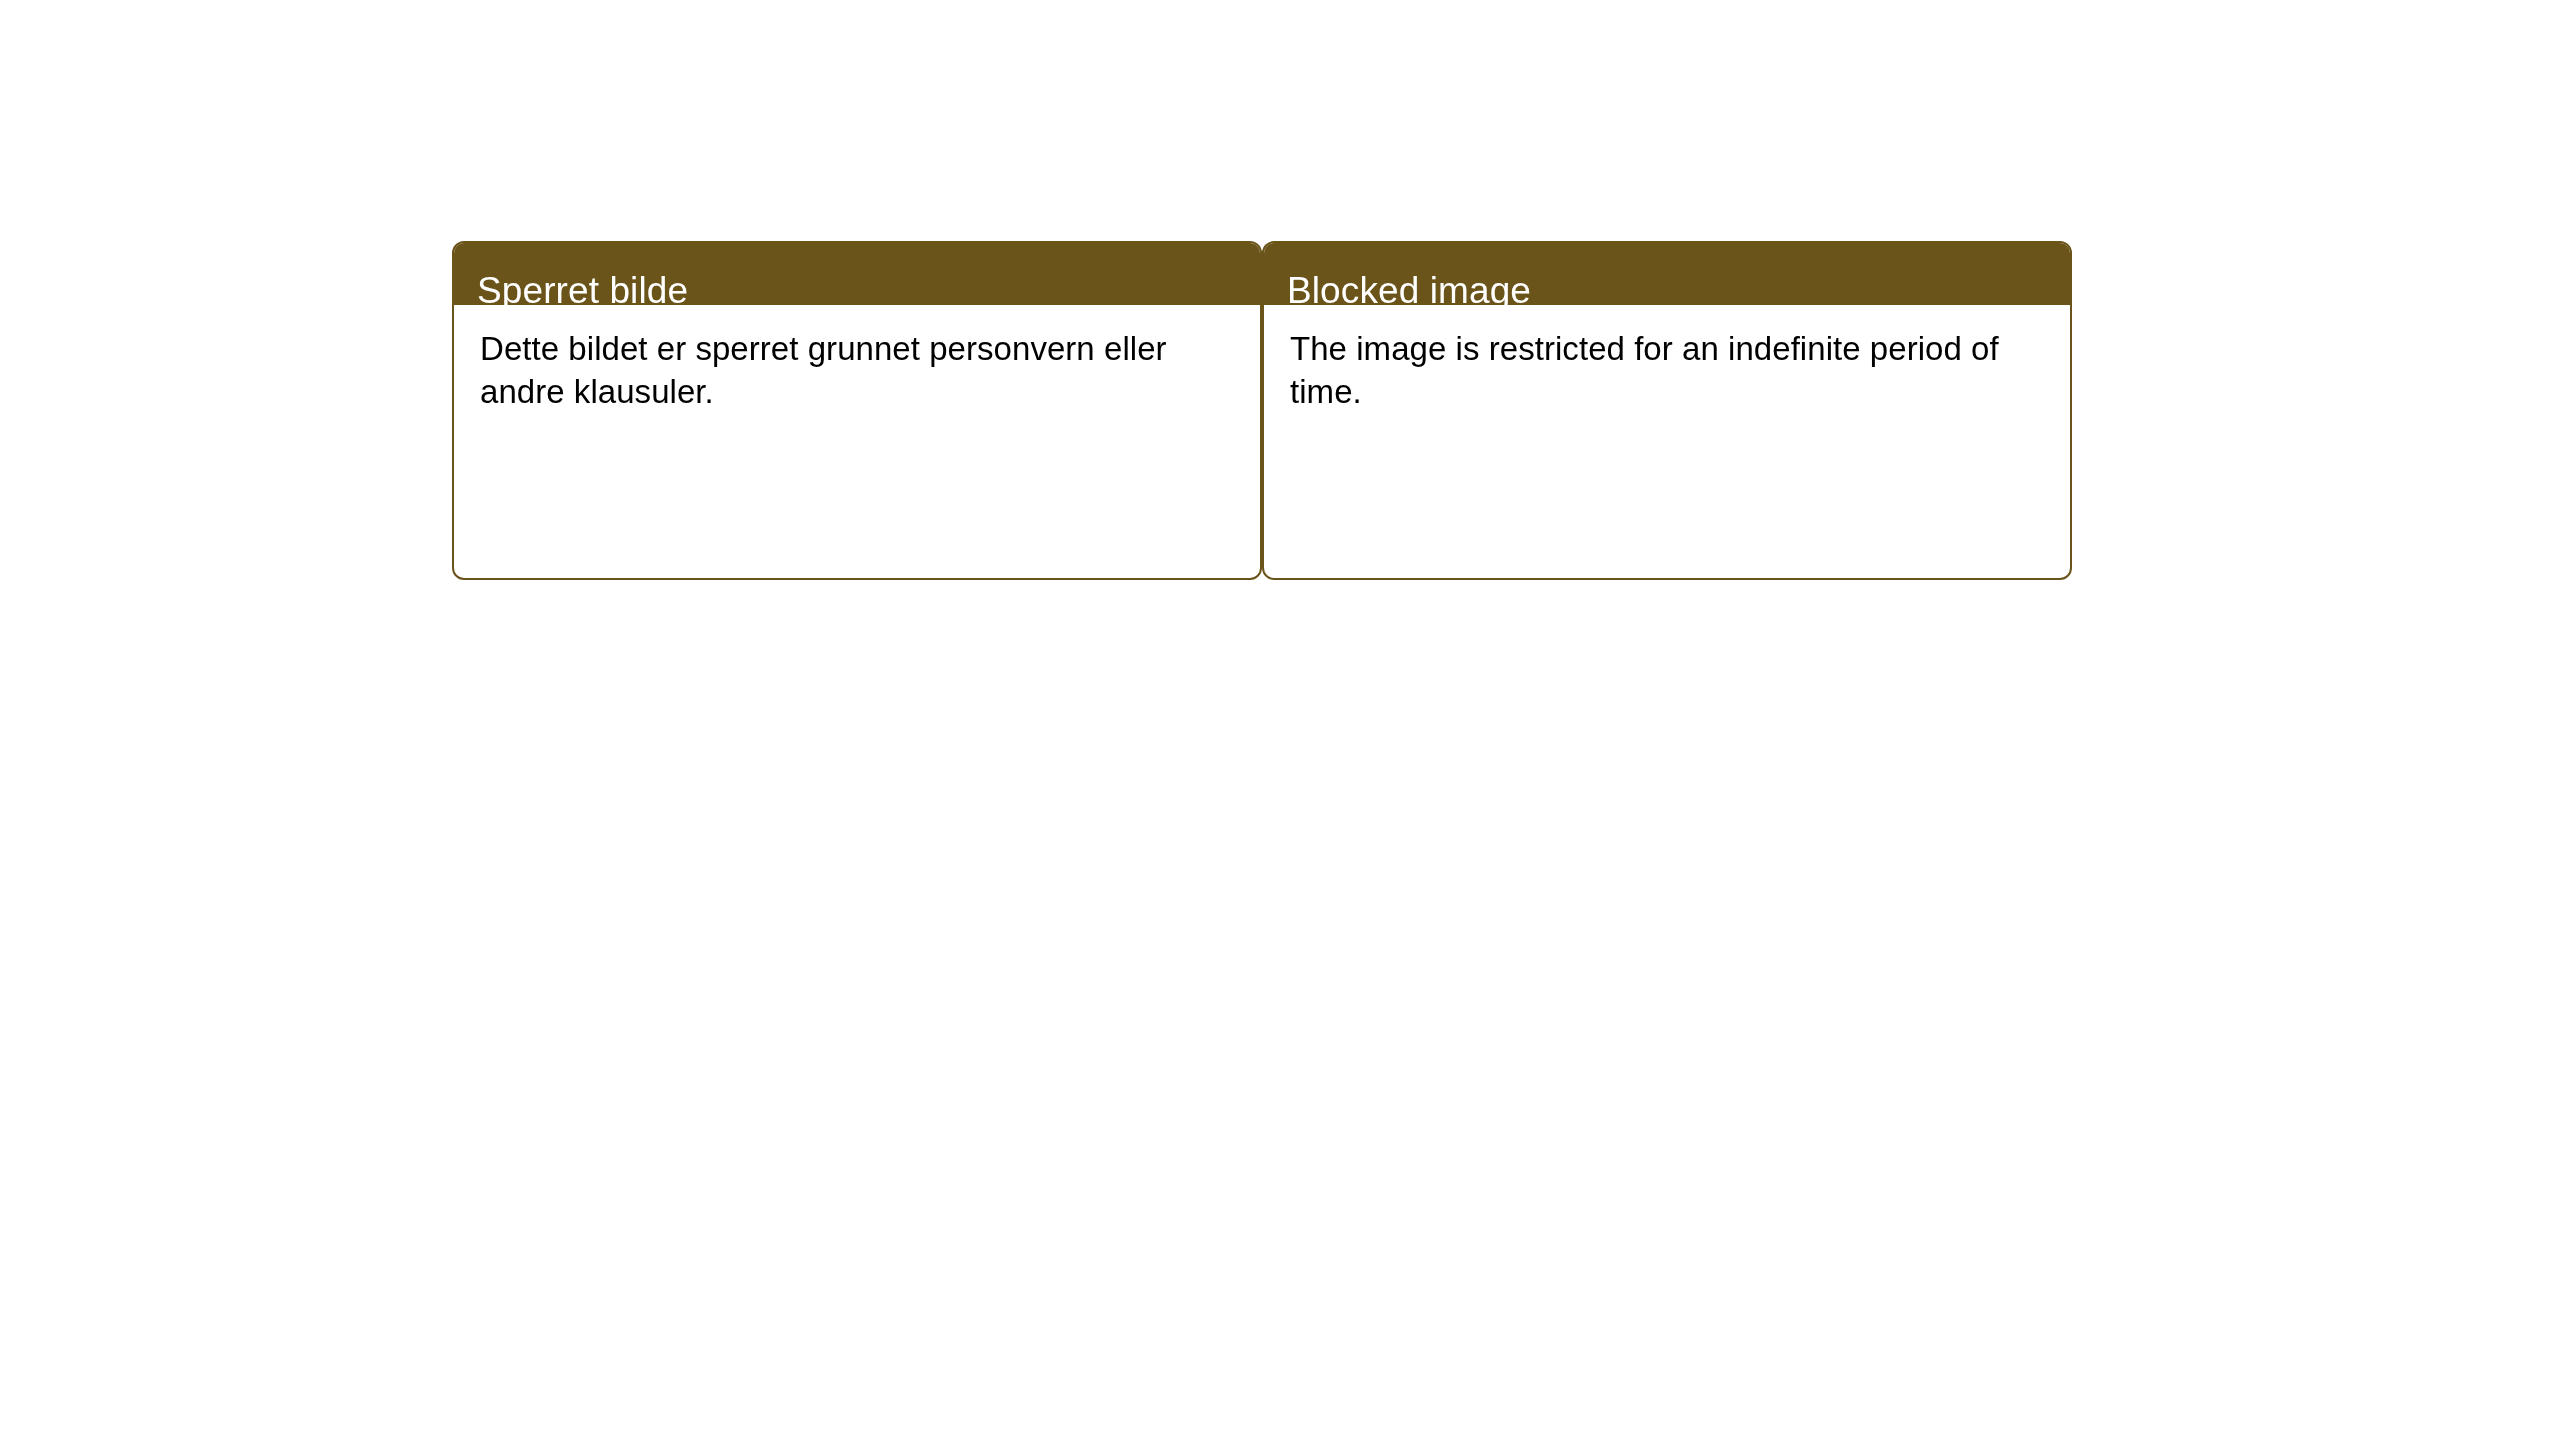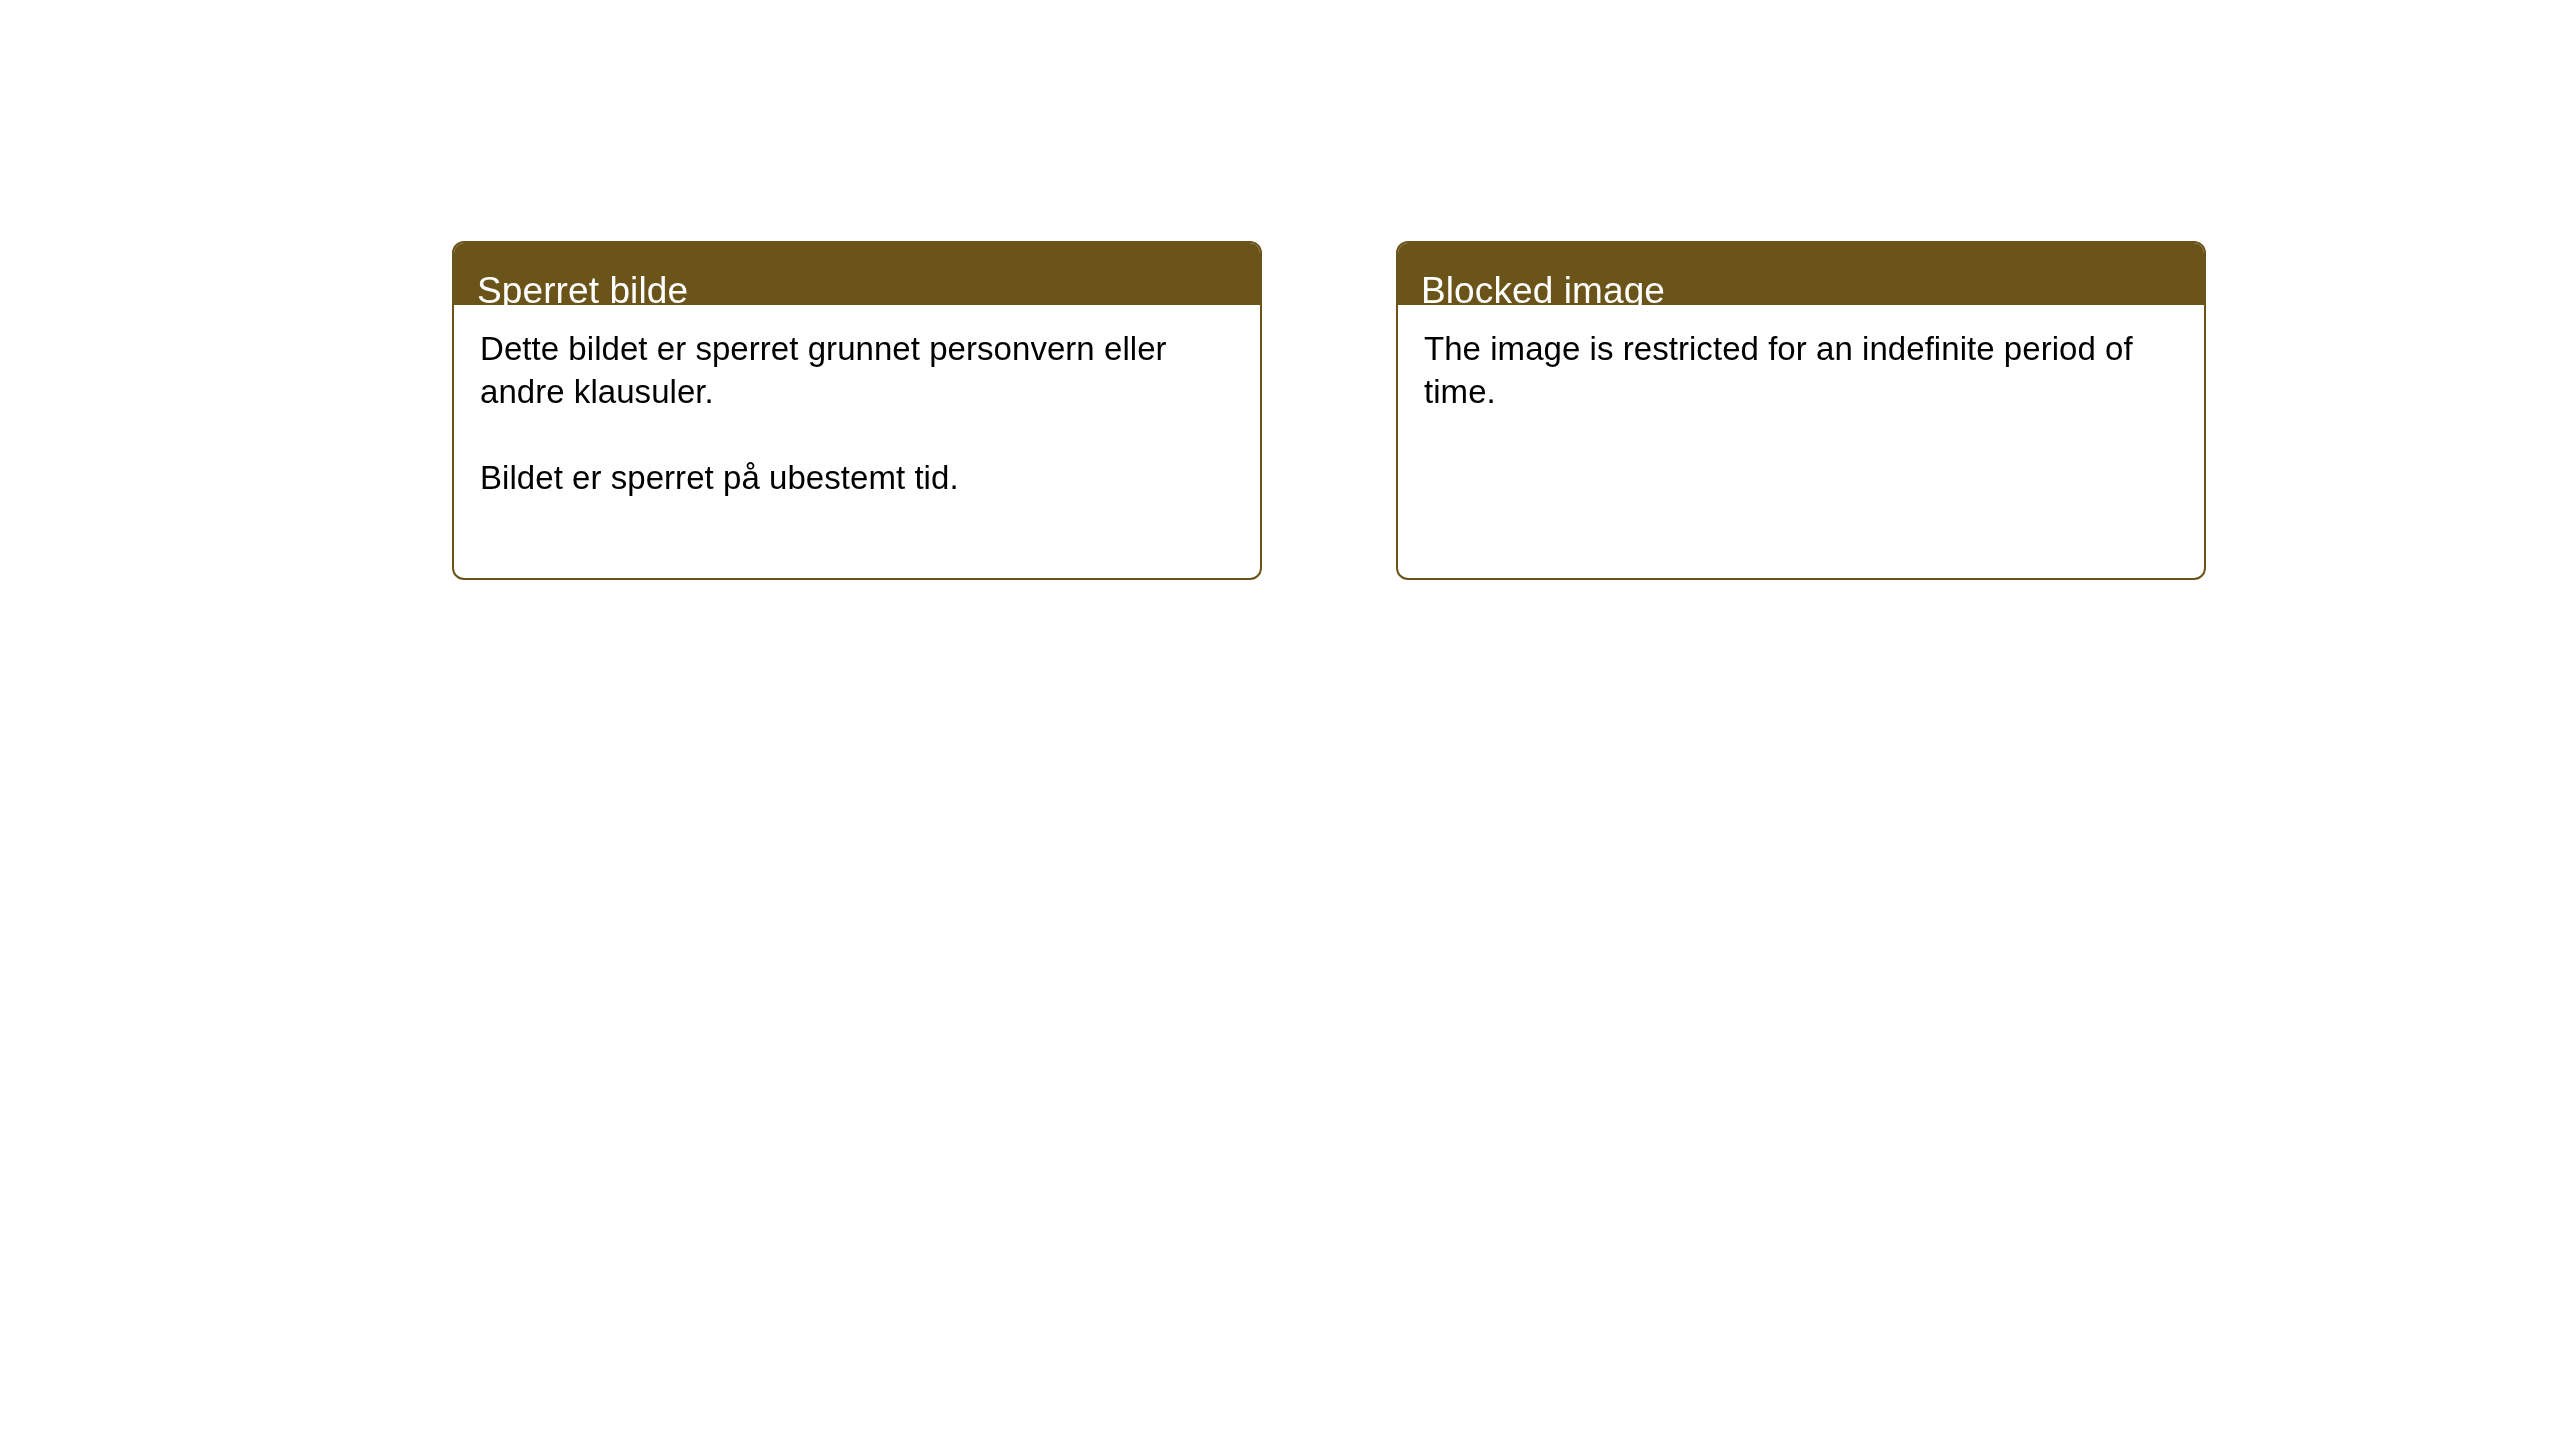--- a/index.html
+++ b/index.html
@@ -36,21 +36,21 @@
   }
 
   .notice-card.card-left {
     left: 452px;
     top: 241px;
     width: 810px;
     height: 339px;
   }
 
   .notice-card.card-right {
-    left: 1396px;
+    left: 1262px;
     top: 241px;
     width: 810px;
     height: 339px;
   }
 
   
   .card-header {
     position: absolute;
     left: -2px;
     top: -2px;
@@ -105,21 +105,20 @@
 <div id="stage">
 
   <section class="notice-card card-left">
 
     <div class="card-header">
       <h2 class="card-header-title">Sperret bilde</h2>
     </div>
 
     <div class="card-body">
       <p class="card-paragraph">Dette bildet er sperret grunnet personvern eller andre klausuler.</p>
-      <p class="card-paragraph">Bildet er sperret på ubestemt tid.</p>
     </div>
 
   </section>
 
   <section class="notice-card card-right">
 
     <div class="card-header">
       <h2 class="card-header-title">Blocked image</h2>
     </div>
 

